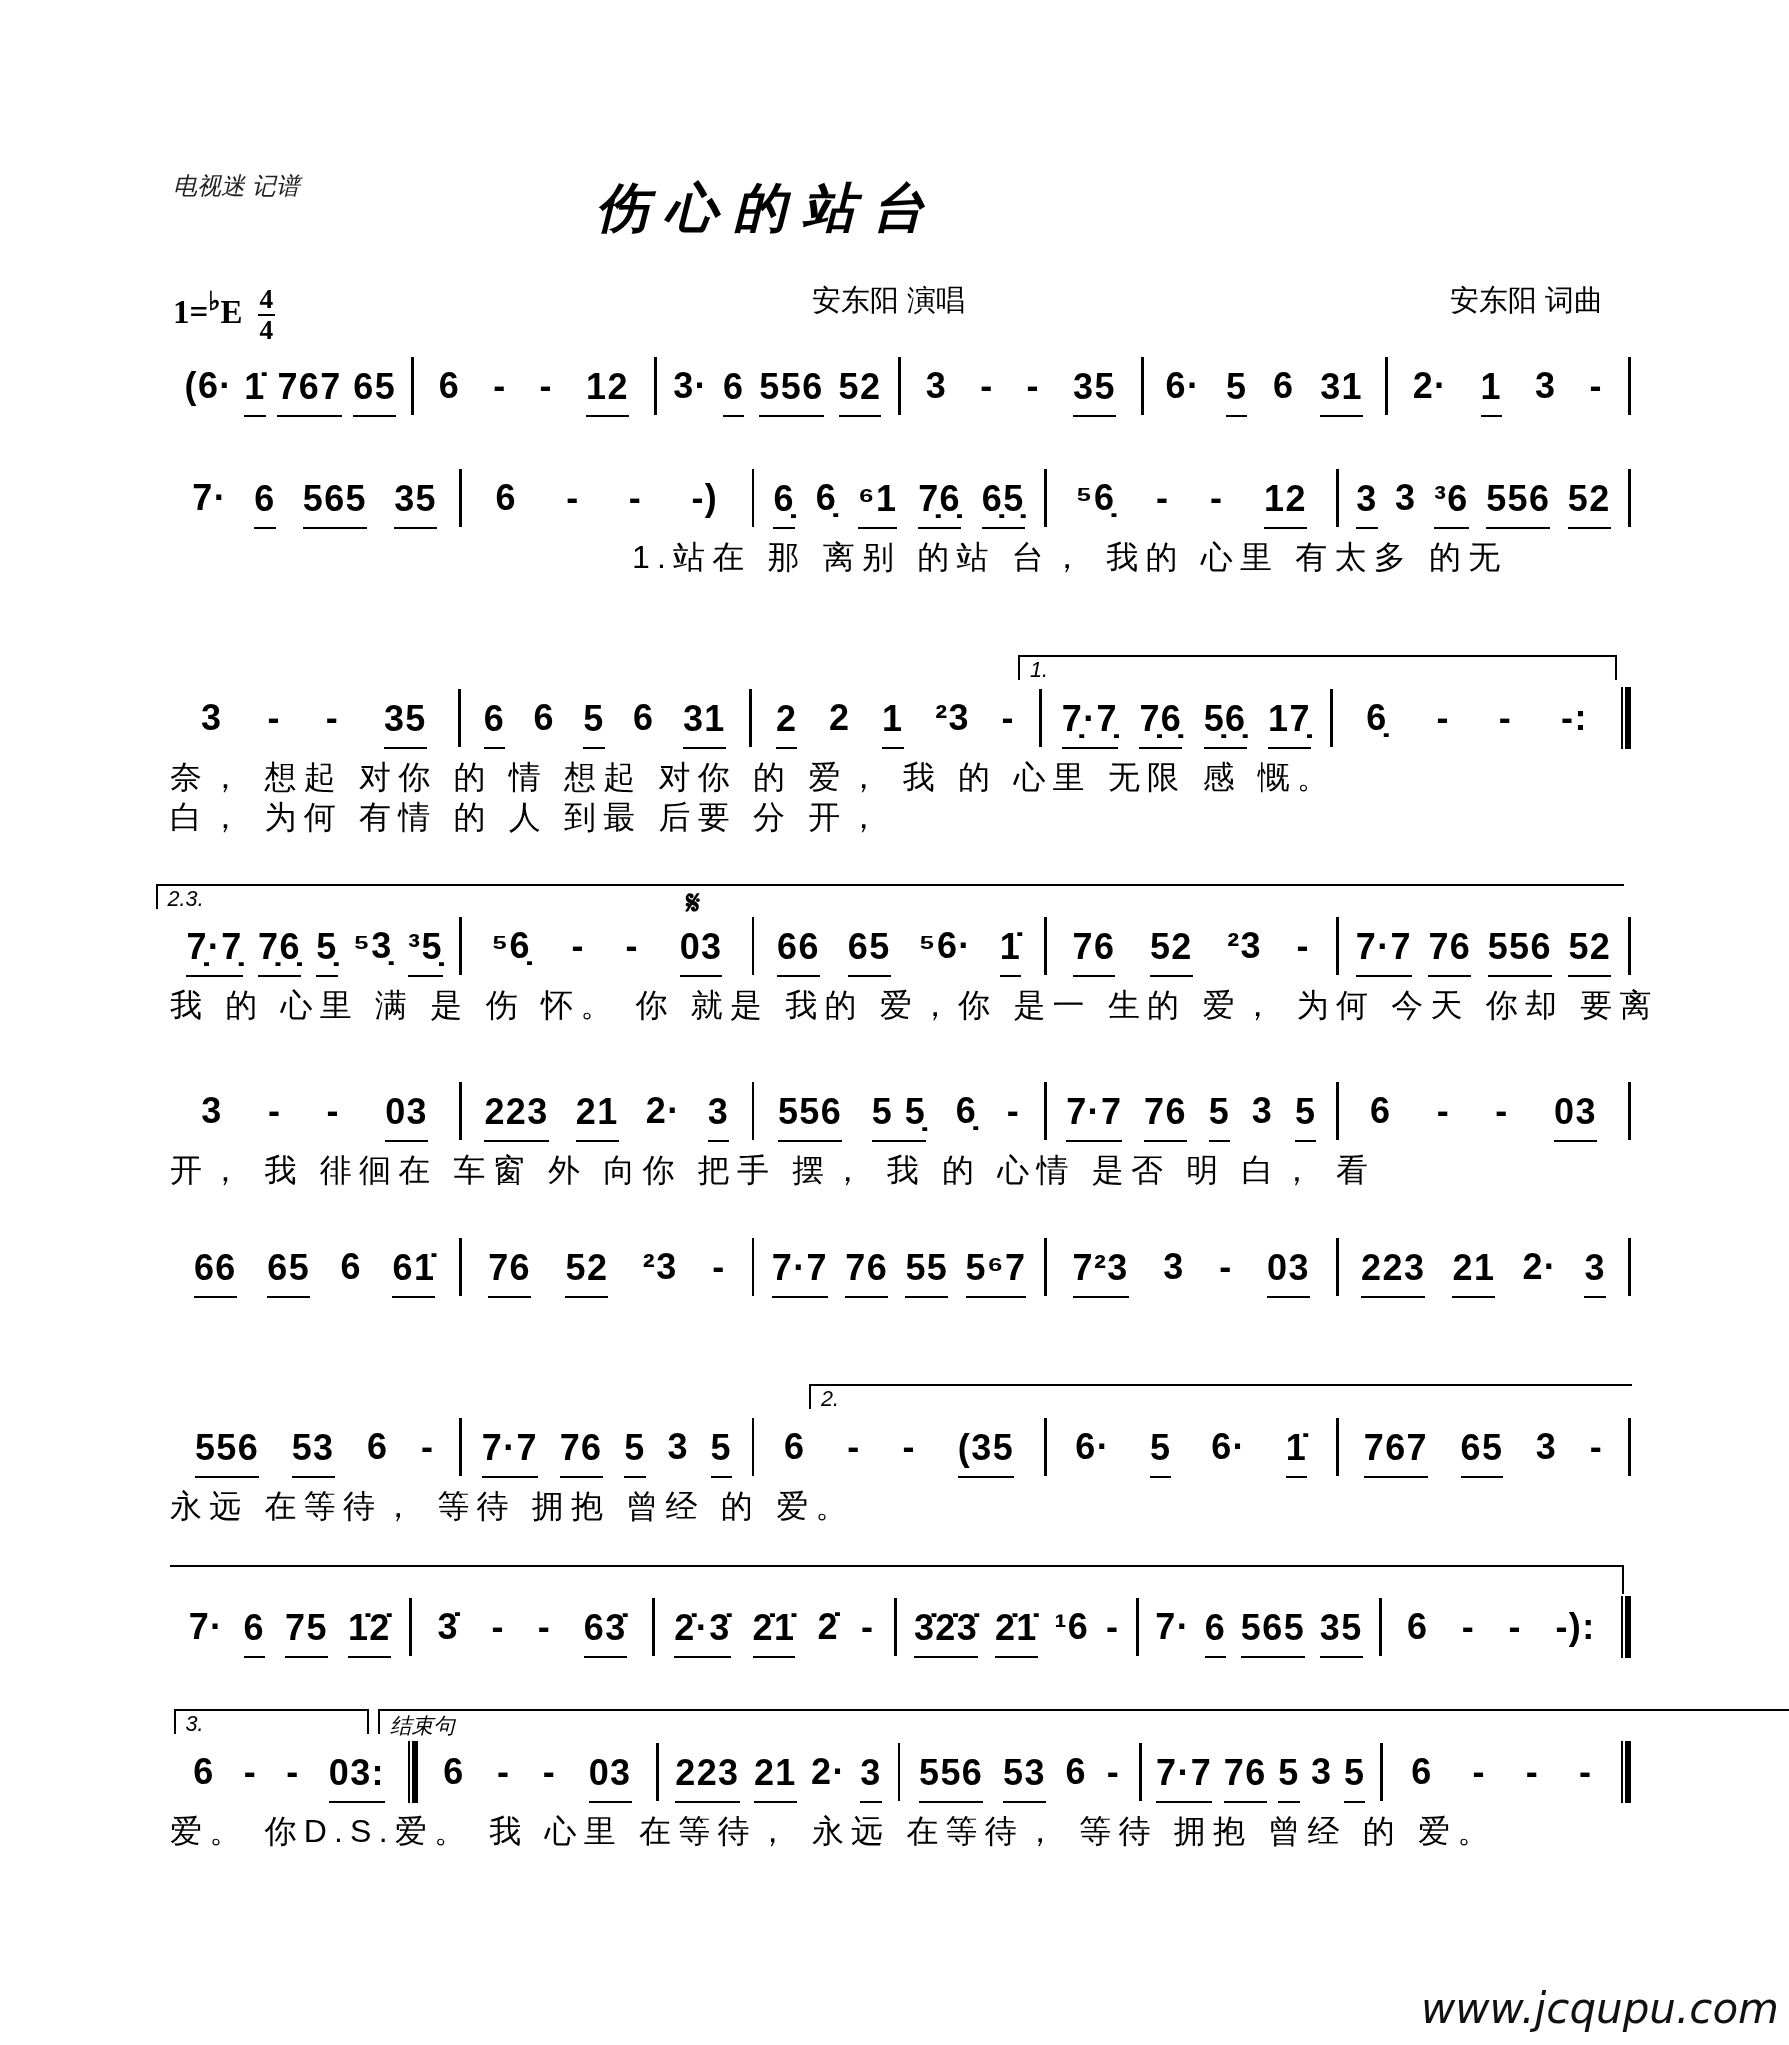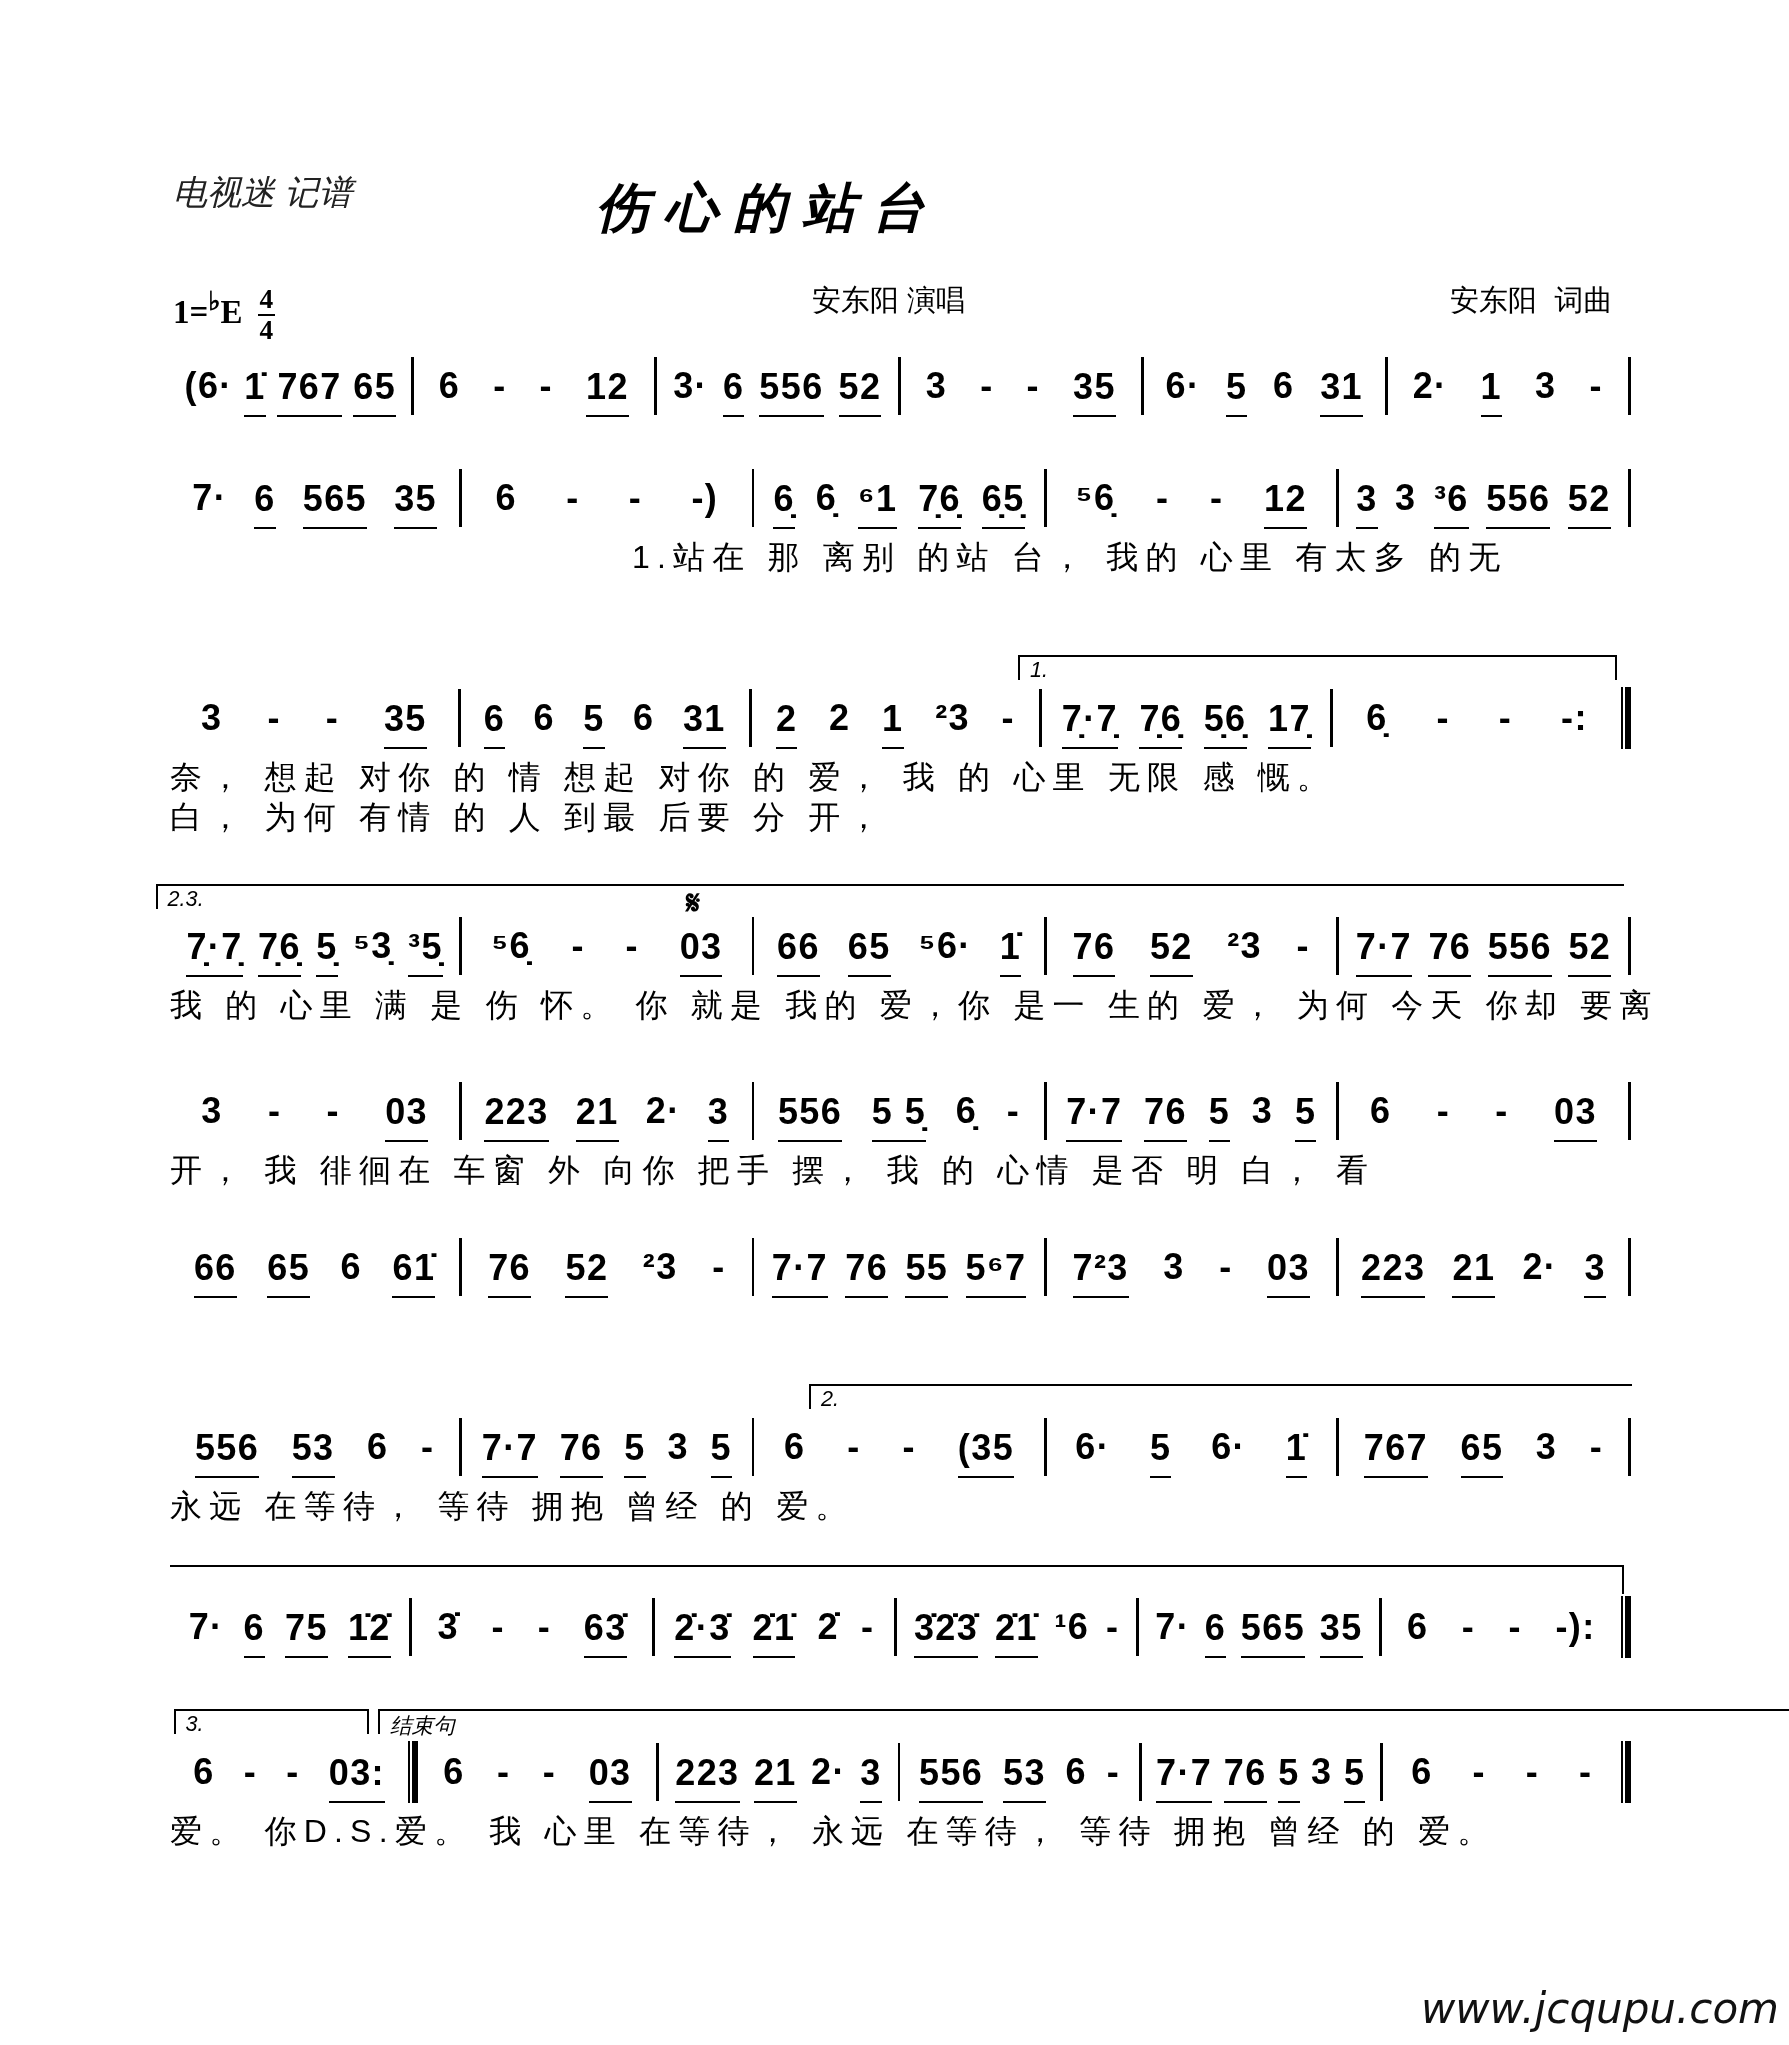--- a/index.html
+++ b/index.html
@@ -1,27 +1,27 @@
 <!DOCTYPE html>
 <html style="font-size:11.5px"><head>
 <meta charset="utf-8">
 <style>
   html, body { margin:0; padding:0; background:#ffffff; }
   body { width:1789px; height:2046px; position:relative; overflow:hidden;
          font-family:"Liberation Sans", "DejaVu Sans", sans-serif; color:#000; }
   .abs { position:absolute; }
-  .credit { left:173px; top:170px; font-size:34px; font-style:italic; color:#222; }
+  .credit { left:173px; top:170px; font-size:24px; font-style:italic; color:#222; }
   .title { left:0; width:1536px; top:173px; text-align:center; font-size:53px; font-weight:bold;
            font-family:Liberation Sans, sans-serif; letter-spacing:16px; font-style:italic; }
   .key { left:173px; top:285px; font-size:33px; font-weight:bold; font-family:"Liberation Serif", serif; }
   .key .flat { font-size:26px; vertical-align:13px; }
   .timesig { display:inline-block; vertical-align:middle; text-align:center; line-height:29px; font-size:27.4px; margin-left:7.2px; }
   .timesig .num { border-bottom:2.9px solid #000; padding:0 1.4px; }
   .singer { left:812px; top:281px; font-size:29px; }
-  .composer { left:1450px; top:281px; font-size:29px;font-family:Liberation Mono, monospace; }
+  .composer { left:1450px; top:281px; font-size:29px; }
 
   .system { position:absolute; left:170px; width:1461px; }
   .line { position:relative; height:79px; display:flex; align-items:center; }
   .measure { display:flex; align-items:flex-end; justify-content:space-around; flex:1;
              height:63px; padding:0 8.7px; box-sizing:border-box; }
   .bar { width:2.9px; height:58px; background:#000; flex:0 0 auto; }
   .dbar { width:10px; height:62px; border-left:2.9px solid #000; box-sizing:border-box; position:relative; flex:0 0 auto; }
   .dbar::after { content:""; position:absolute; right:0; top:0; width:5.8px; height:62px; background:#000; }
   .tok { font-family:"Liberation Sans", sans-serif; font-weight:bold; font-size:36px;
          display:inline-block; position:relative; padding-bottom:10px; white-space:nowrap; letter-spacing:1.4px; }

